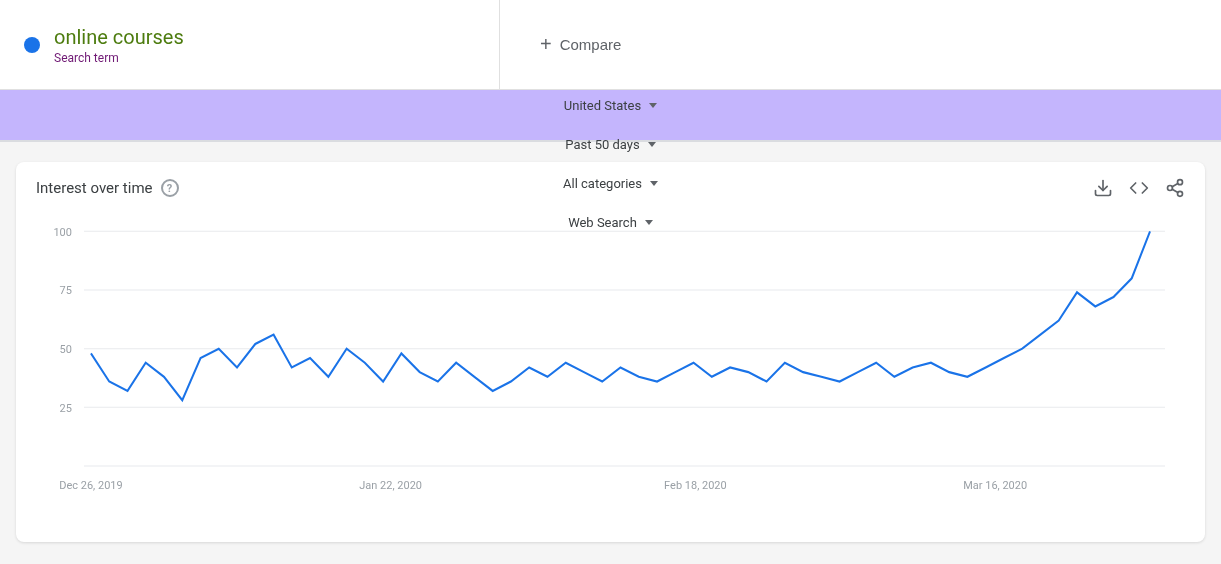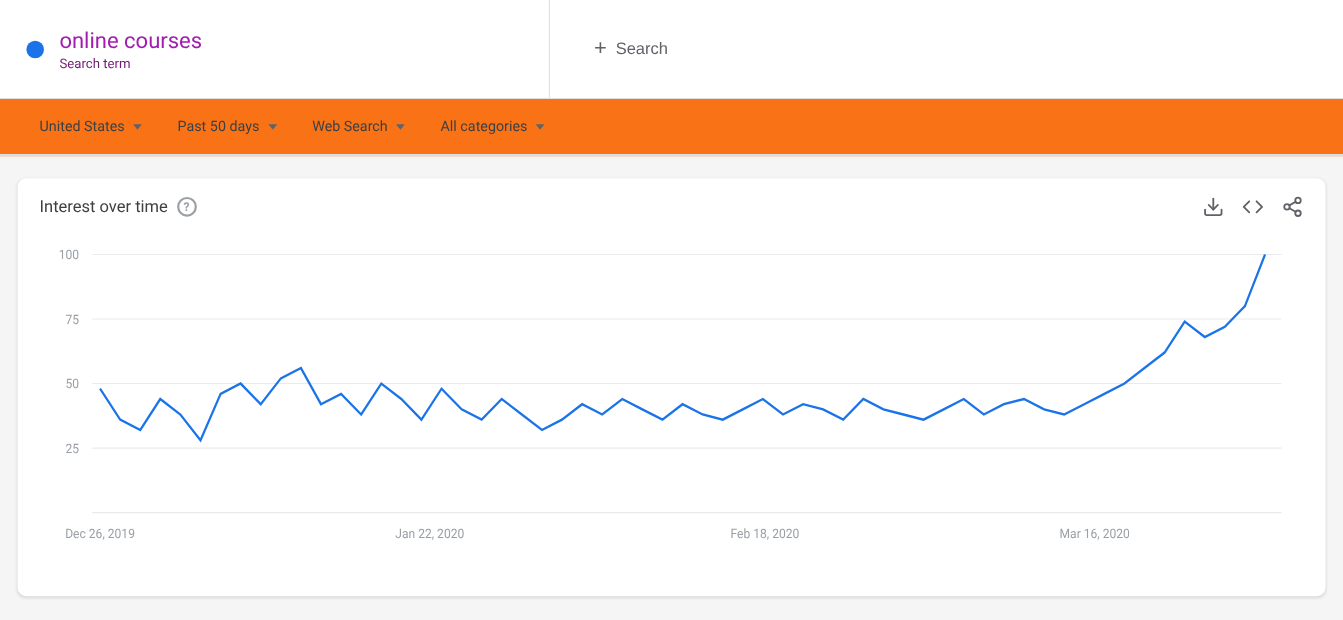--- a/index.html
+++ b/index.html
@@ -36,21 +36,21 @@
     }
 
     .search-term-text {
       display: flex;
       flex-direction: column;
     }
 
     .search-term-name {
       font-size: 20px;
       font-weight: 400;
-      color: #a21caf;
+      color: #4d7c0f;
     }
 
     .search-term-label {
       font-size: 12px;
       color: #701a75;
       margin-top: 2px;
     }
 
     .compare-section {
       display: flex;
@@ -71,27 +71,28 @@
       padding: 8px;
     }
 
     .compare-plus {
       font-size: 20px;
       color: #5f6368;
       font-weight: 300;
     }
 
     .filters-bar {
-      background: #f97316;
+      background: #c4b5fd;
       border-bottom: 2px solid #dadce0;
       display: flex;
       align-items: center;
       padding: 0 24px;
       height: 52px;
       gap: 8px;
+      flex-direction: column;
     }
 
     .filter-btn {
       display: flex;
       align-items: center;
       gap: 6px;
       padding: 8px 12px;
       border: none;
       background: none;
       cursor: pointer;
@@ -208,40 +209,40 @@
   <div class="search-term-section">
     <div class="blue-dot"></div>
     <div class="search-term-text">
       <span class="search-term-name">online courses</span>
       <span class="search-term-label">Search term</span>
     </div>
   </div>
   <div class="compare-section">
     <button class="compare-btn">
       <span class="compare-plus">+</span>
-      <span>Search</span>
+      <span>Compare</span>
     </button>
   </div>
 </div>
 
 <div class="filters-bar">
   <button class="filter-btn">
     <span>United States</span>
     <span class="chevron-down"></span>
   </button>
   <button class="filter-btn">
     <span>Past 50 days</span>
     <span class="chevron-down"></span>
   </button>
   <button class="filter-btn">
-    <span>Web Search</span>
+    <span>All categories</span>
     <span class="chevron-down"></span>
   </button>
   <button class="filter-btn">
-    <span>All categories</span>
+    <span>Web Search</span>
     <span class="chevron-down"></span>
   </button>
 </div>
 
 <div class="main-content">
   <div class="chart-card">
 
     <div class="chart-header">
       <div class="chart-title-area">
         <span class="chart-title">Interest over time</span>

